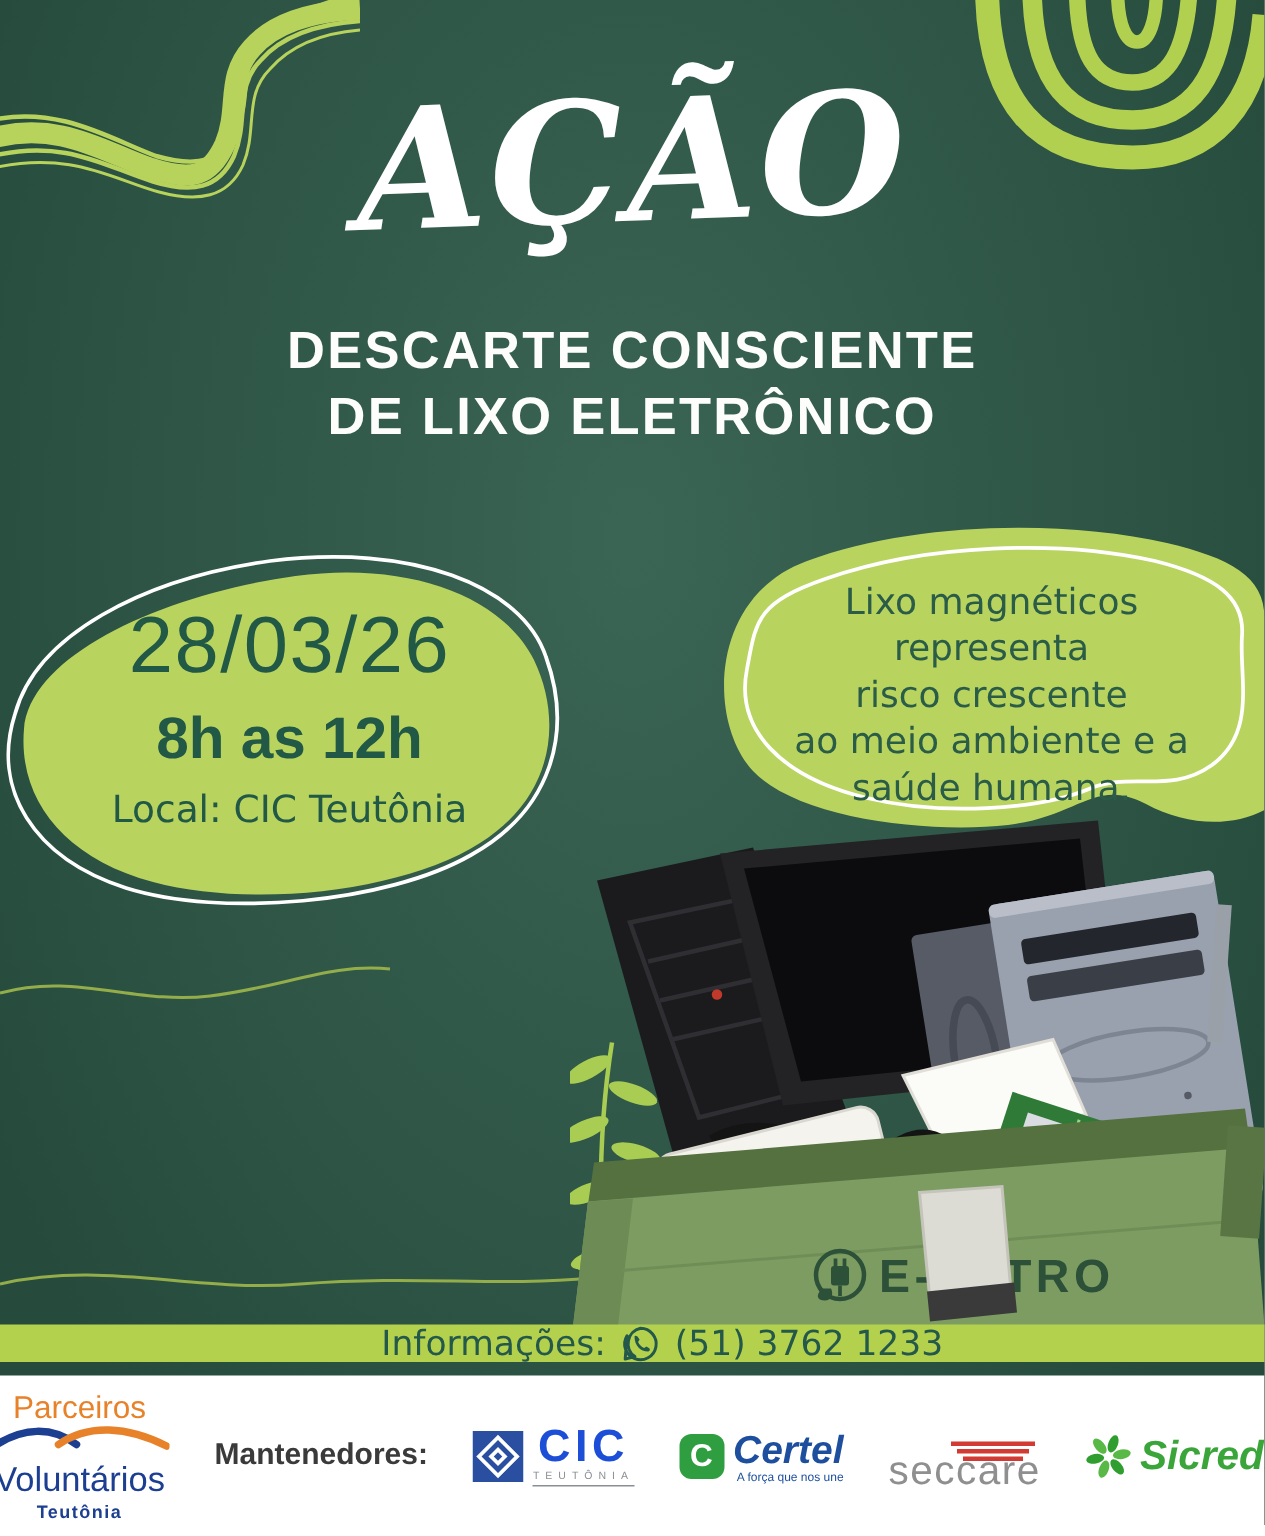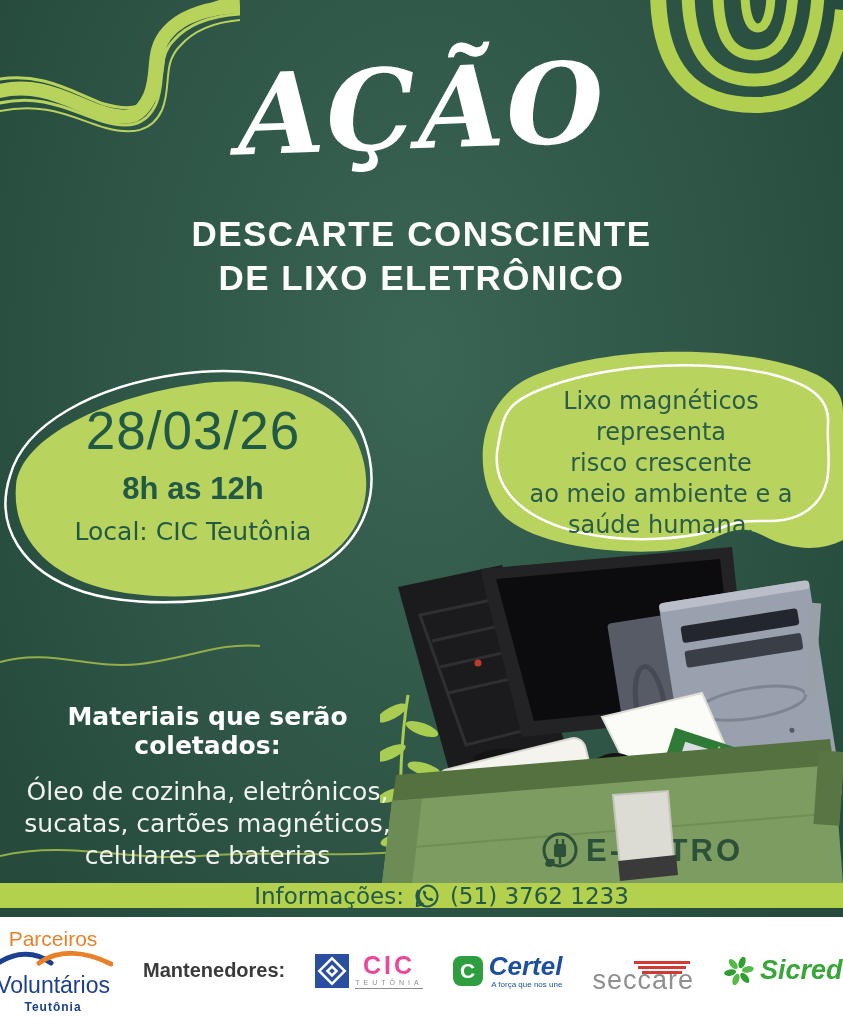--- a/index.html
+++ b/index.html
@@ -21,21 +21,21 @@
   .subtitle{
     position:absolute;top:212px;left:0;width:100%;text-align:center;
     color:#fdfdfb;font-weight:700;font-size:35px;line-height:44px;letter-spacing:1.5px;
   }
   
   .blob{position:absolute;}
   .blob svg{position:absolute;left:0;top:0;}
   .blob-left{left:2px;top:362px;width:382px;height:248px;}
   .blob-left .content{position:absolute;left:0;top:38px;width:100%;text-align:center;color:#215846;}
   .date-text{font-size:53px;font-weight:400;letter-spacing:1px;}
-  .time-text{font-size:31px;font-weight:800;margin-top:10px;}
+  .time-text{font-size:39px;font-weight:800;margin-top:10px;}
   .local-text{font-family:"DejaVu Sans",sans-serif;font-size:25px;margin-top:10px;}
   .blob-right{left:468px;top:348px;width:375px;height:215px;}
   .blob-right .content{
     position:absolute;left:28px;top:38px;width:330px;text-align:center;
     font-family:"DejaVu Sans",sans-serif;font-size:24px;line-height:31px;color:#2a5c48;
   }
   
   .materials{position:absolute;left:15px;top:702px;width:385px;text-align:center;color:#ffffff;}
   .materials .heading{font-family:"DejaVu Sans",sans-serif;font-weight:700;font-size:25px;margin-bottom:16px;}
   .materials .line{font-family:"DejaVu Sans",sans-serif;font-size:25px;line-height:32px;color:#f1f4ee;}
@@ -50,21 +50,21 @@
     position:absolute;left:0;top:917px;width:100%;height:107px;background:#ffffff;
     display:flex;align-items:center;justify-content:center;gap:30px;
   }
   .pv{width:125px;text-align:center;line-height:1;}
   .pv-1{color:#e8822a;font-size:21px;}
   .pv-2{color:#1d3f91;font-size:23px;margin-top:2px;}
   .pv-3{color:#1d3f91;font-size:12px;font-weight:700;letter-spacing:1px;margin-top:4px;}
   .mantenedores{color:#3a3a3a;font-weight:700;font-size:20px;}
   .logo{display:flex;align-items:center;gap:6px;}
   .cic-text{line-height:1;text-align:center;}
-  .cic-name{color:#ec4899;font-weight:700;font-size:25px;letter-spacing:3px;}
+  .cic-name{color:#1d4ed8;font-weight:700;font-size:30px;letter-spacing:3px;}
   .cic-sub{color:#8a8f94;font-size:7px;letter-spacing:4px;border-bottom:1px solid #8a8f94;padding-bottom:2px;margin-top:1px;}
   .certel-ic{width:30px;height:30px;background:#2f9e41;border-radius:8px;color:#fff;font-weight:800;font-size:21px;display:flex;align-items:center;justify-content:center;}
   .certel-text{line-height:1;text-align:right;}
   .certel-name{color:#1d4f9e;font-weight:800;font-style:italic;font-size:26px;}
   .certel-tag{color:#1d4f9e;font-size:8px;margin-top:2px;}
   .seccare{position:relative;color:#8f8f8f;font-size:27px;letter-spacing:1px;margin-top:20px;}
   .sec-lines{position:absolute;left:42px;top:-4px;}
   .sec-lines div{background:#d23b33;height:3px;margin-bottom:2px;}
   .sl1{width:56px;} .sl2{width:48px;margin-left:4px;} .sl3{width:40px;margin-left:8px;}
   .sicredi-name{color:#3aa63a;font-weight:800;font-style:italic;font-size:27px;}
@@ -208,26 +208,20 @@
         <line x1="18" y1="24" x2="18" y2="31" stroke="#2d5038" stroke-width="2.5"></line>
         <path d="M6 26 C 2 30 2 34 8 34 C 12 34 14 30 12 26 Z" fill="#2d5038"></path>
         <text x="44" y="28" font-family="Liberation Sans, sans-serif" font-size="31" font-weight="800" letter-spacing="3" fill="#2d5038">E-LETRO</text>
       </g>
     </g>
 
     <polygon points="233,250 288,246 294,316 240,322" fill="#dcdcd4" stroke="#c4c4ba" stroke-width="2"></polygon>
     <polygon points="238,316 296,310 298,330 240,336" fill="#3a3a3a"></polygon>
   </svg>
 
-  <div class="materials">
-    <div class="heading">Materiais que serão coletados:</div>
-    <div class="line">Óleo de cozinha, eletrônicos,</div>
-    <div class="line">sucatas, cartões magnéticos,</div>
-    <div class="line">celulares e baterias</div>
-  </div>
 
   <div class="infobar">
     <span>Informações:</span>
     <svg width="26" height="26" viewBox="0 0 26 26">
       <path d="M13 2.5 a10.5 10.5 0 1 1 -9 5 L2.8 23 L9.3 21.4 A10.5 10.5 0 0 1 13 2.5 Z" fill="none" stroke="#23584a" stroke-width="2" stroke-linejoin="round"></path>
       <path d="M9 8 C 9 14 13 18 18 18 C 19 18 19.6 17 19 16 L17 14.6 L15.4 15.6 C 13.6 14.8 12.2 13.4 11.4 11.6 L12.4 10 L11 8 C 10.2 7.4 9 7.2 9 8 Z" fill="#23584a"></path>
     </svg>
     <span>(51) 3762 1233</span>
   </div>
 

